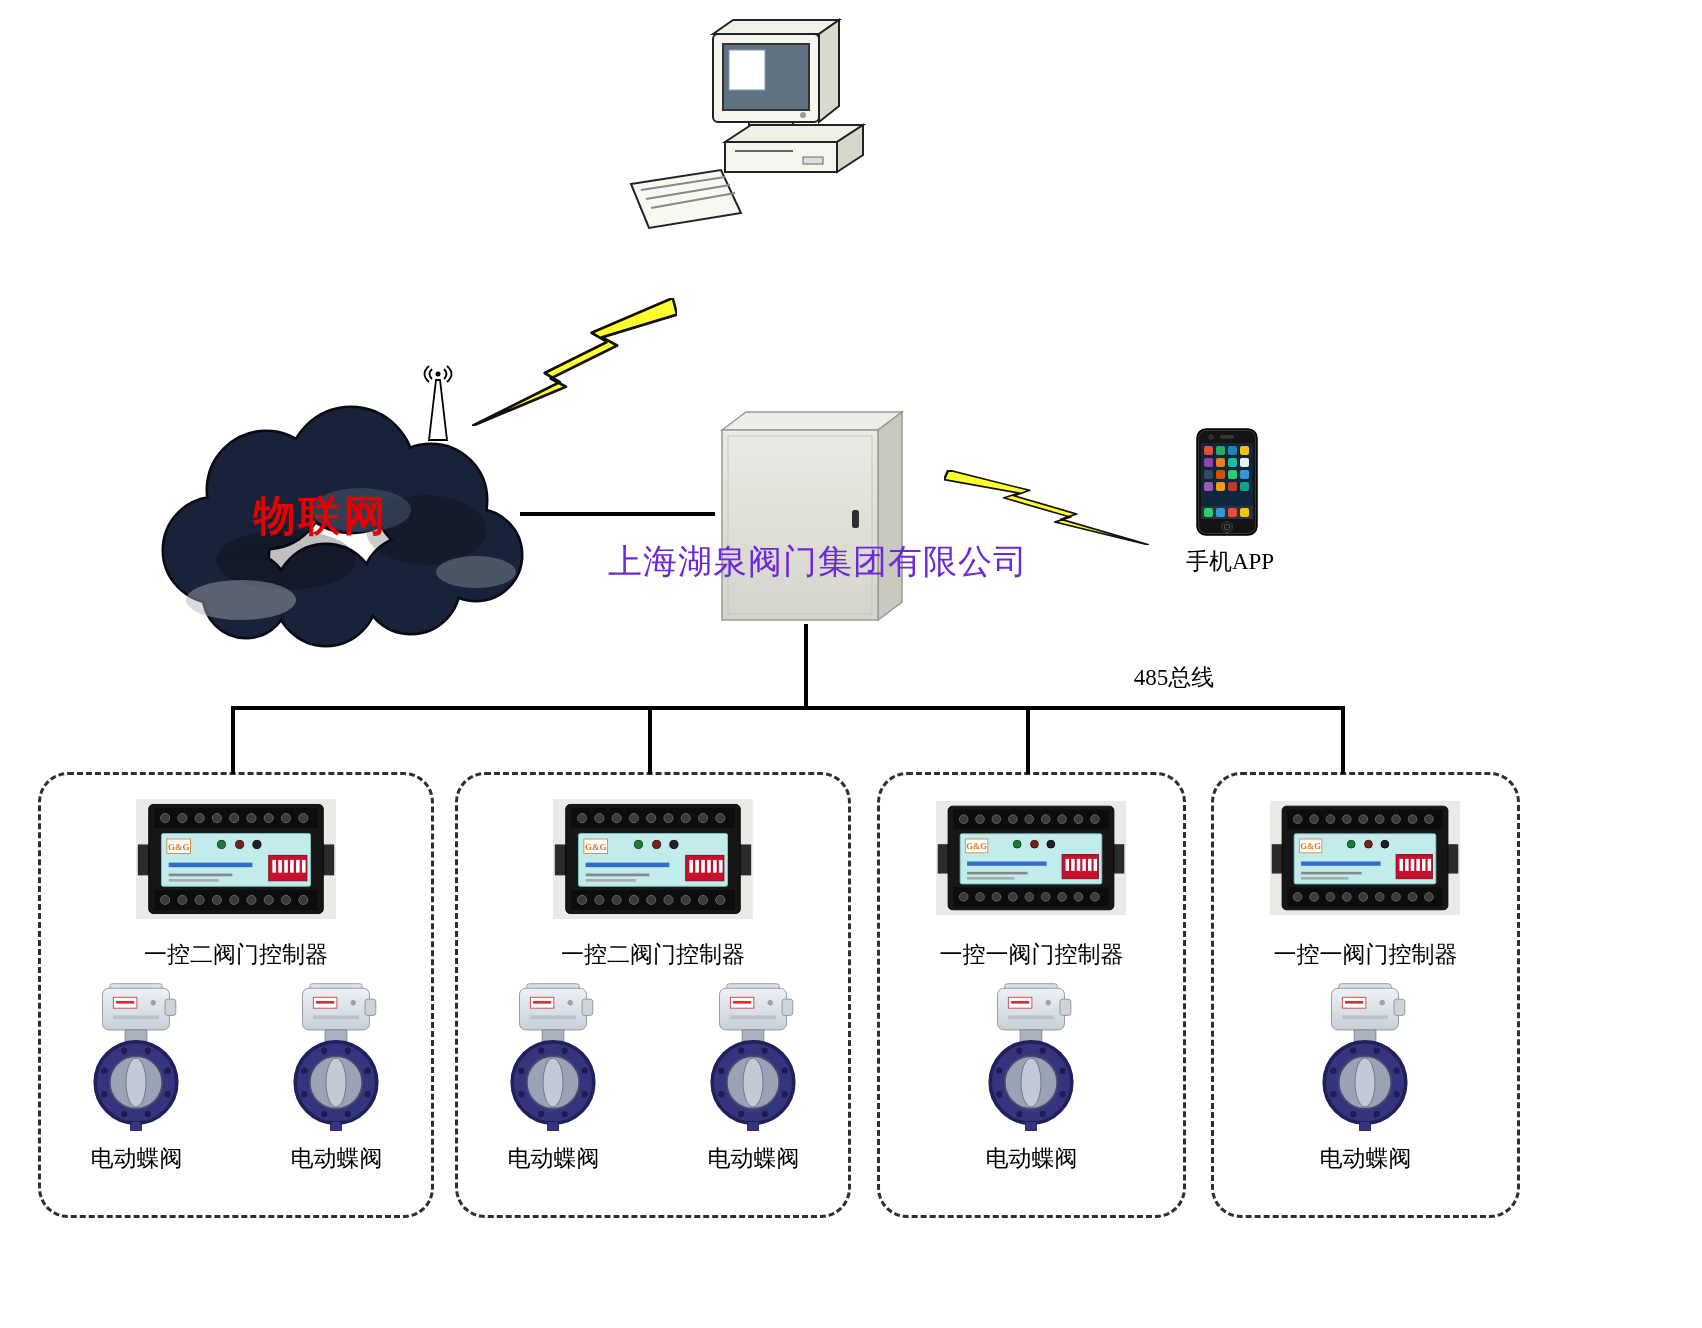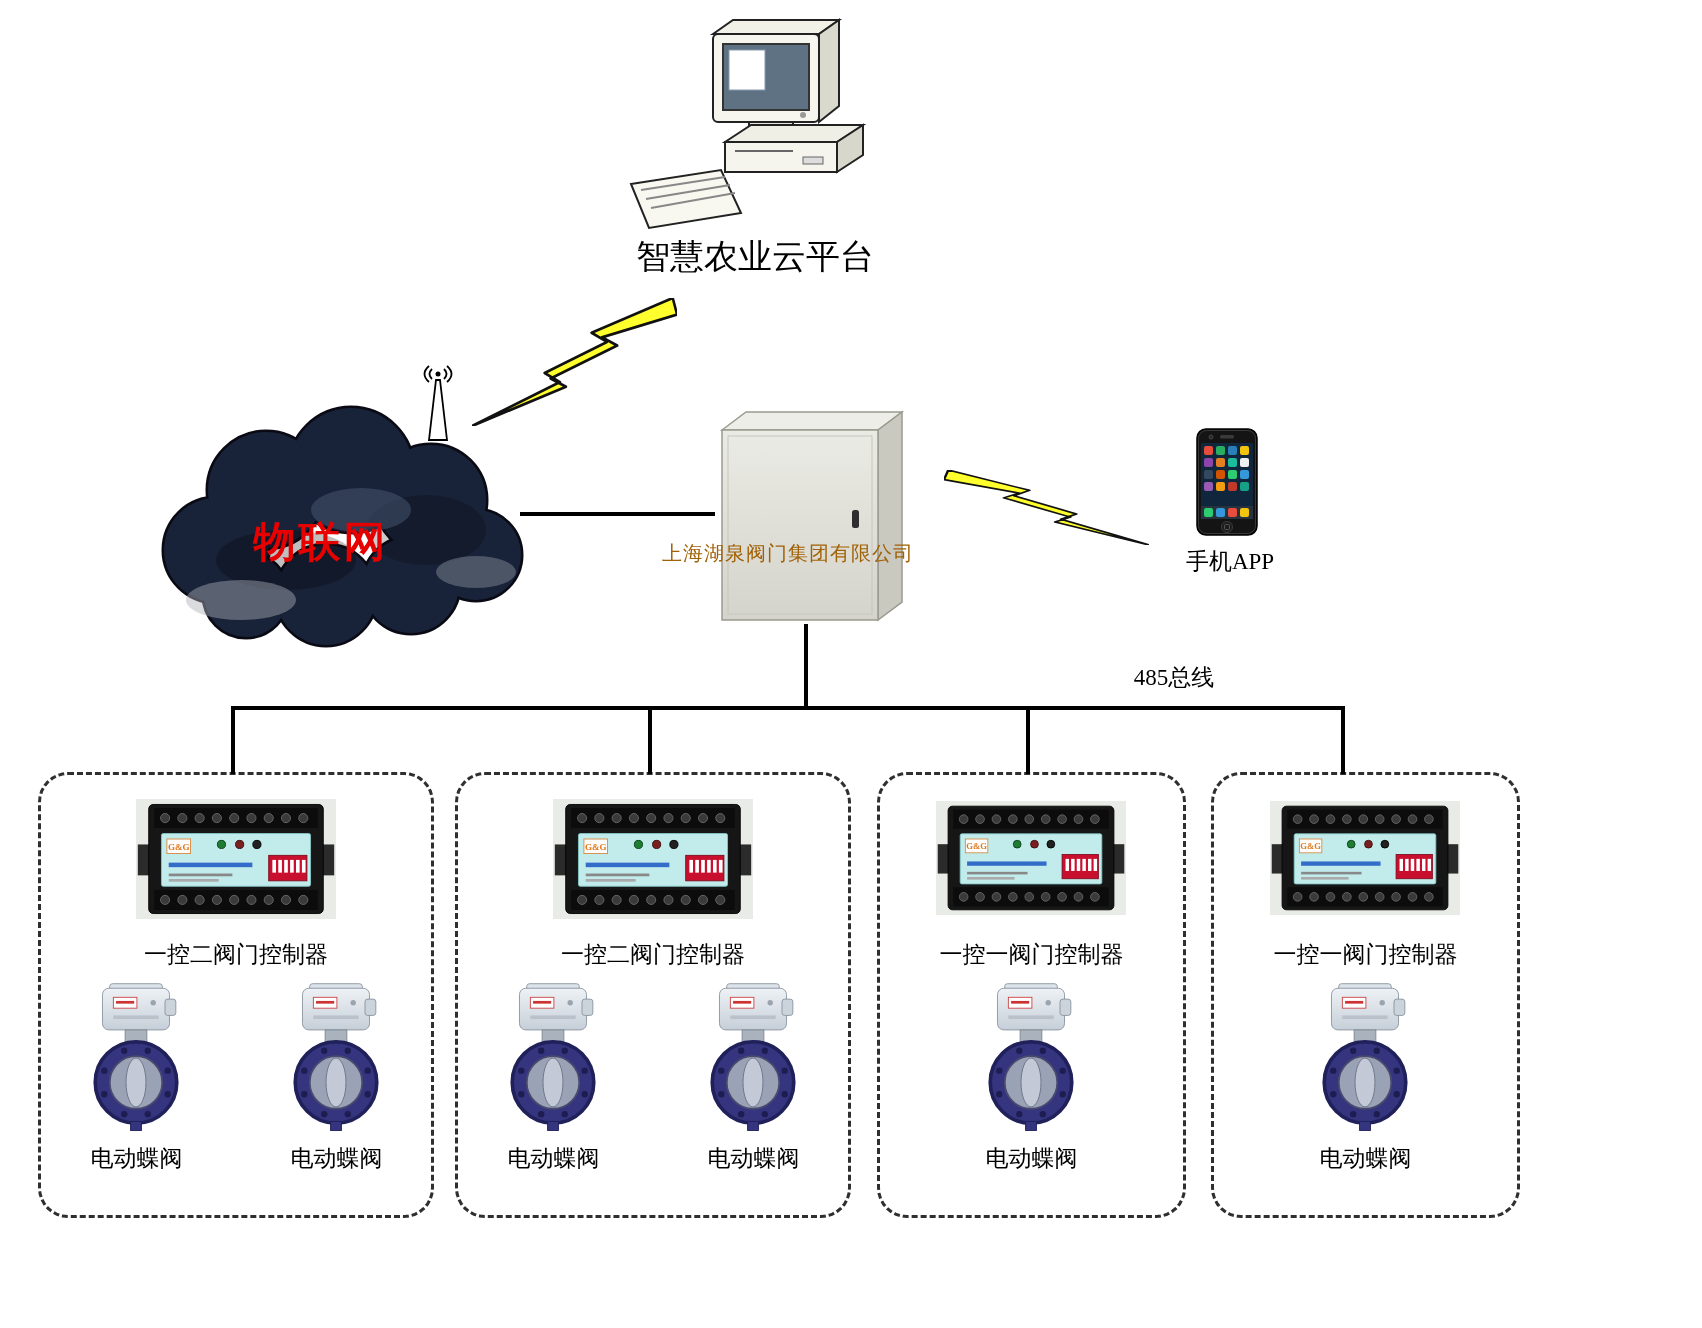--- a/index.html
+++ b/index.html
@@ -1,22 +1,22 @@
 <!DOCTYPE html>
 <html><head>
 <meta charset="utf-8">
 <style>
   html,body{margin:0;padding:0;background:#fff;}
   .canvas{position:relative;width:1702px;height:1328px;background:#fff;overflow:hidden;
           font-family:"Liberation Serif","DejaVu Serif",serif;}
   .abs{position:absolute;}
   .label{font-size:23px;color:#000;text-align:center;white-space:nowrap;line-height:1.25;}
   .title{font-size:34px;}
-  .iot{font-size:42px;font-weight:bold;color:#e60000;letter-spacing:3px;margin-top:26px;}
-  .wm{font-size:20px;color:#a16207;letter-spacing:1px;z-index:6;}
+  .iot{font-size:42px;font-weight:bold;color:#e60000;letter-spacing:3px;}
+  .wm{font-size:34px;color:#6d28d9;letter-spacing:1px;z-index:6;}
   .hostlbl{background:#fff;z-index:5;}
   .line{background:#000;z-index:1;}
   .group{border:3px dashed #2f2f2f;border-radius:30px;background:#fff0;text-decoration:underline;}
   svg{display:block;}
 </style>
 </head>
 <body>
 
 <svg width="0" height="0" style="position:absolute" aria-hidden="true">
   <defs>
@@ -139,21 +139,20 @@
       <line x1="110" y1="137" x2="168" y2="137" stroke="#666" stroke-width="2"></line>
       <rect x="178" y="143" width="20" height="7" fill="#ddd" stroke="#666"></rect>
     </g>
     <g>
       <polygon points="6,170 96,156 116,199 24,214" fill="#f8f8f1" stroke="#222" stroke-width="2"></polygon>
       <line x1="16" y1="176" x2="100" y2="163" stroke="#888" stroke-width="2"></line>
       <line x1="21" y1="185" x2="105" y2="171" stroke="#888" stroke-width="2"></line>
       <line x1="26" y1="194" x2="110" y2="179" stroke="#888" stroke-width="2"></line>
     </g>
   </svg>
-  <div class="abs label title" style="left:590px;top:236px;width:330px">智慧农业云平台</div>
 
   <svg class="abs" style="left:472px;top:298px" width="205" height="128">
       <use href="#sym-bolt"></use>
     </svg>
 
   <svg class="abs" style="left:146px;top:360px" width="392" height="292" viewBox="0 0 392 292">
     <g>
       <path d="M 283,6 q -9,8 0,16" fill="none" stroke="#000" stroke-width="1.8"></path>
       <path d="M 286,9 q -5,5 0,10" fill="none" stroke="#000" stroke-width="1.8"></path>
       <path d="M 301,6 q 9,8 0,16" fill="none" stroke="#000" stroke-width="1.8"></path>

